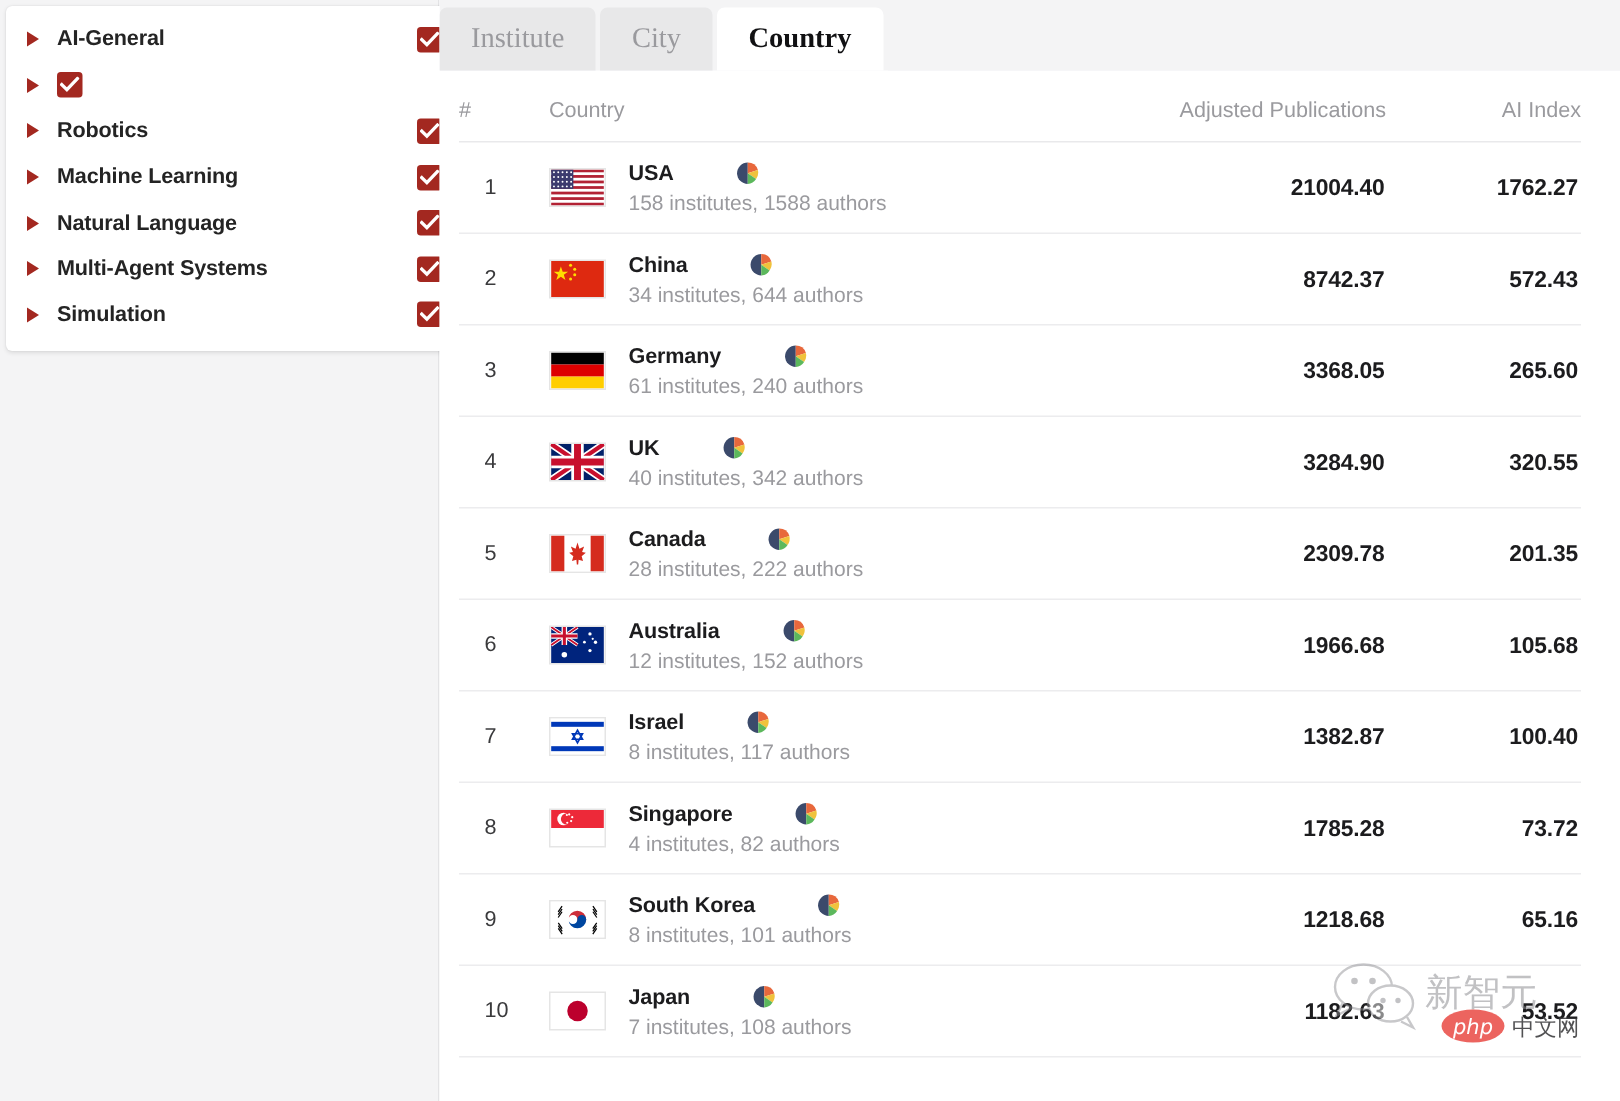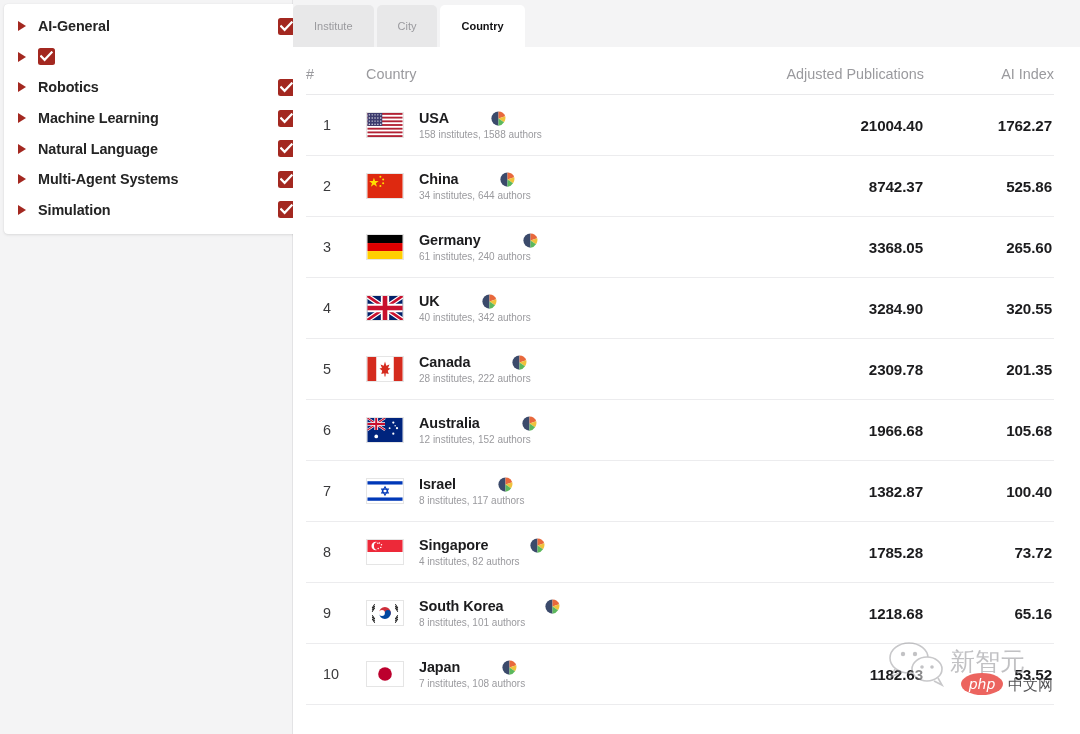--- a/index.html
+++ b/index.html
@@ -85,27 +85,28 @@
     content: "";
     position: absolute;
     left: 0; right: 0; bottom: 0;
     height: 0px;
   }
   .tab {
     height: 42px;
     display: flex;
     align-items: center;
     padding: 0 21px;
-    font-size: 11px;
+    font-size: 19px;
     color: #9a9a9e;
     background: #e8e8e9;
     border-radius: 5px 5px 0 0;
     margin-right: 3px;
     cursor: pointer;
     white-space: nowrap;
+    font-family: Liberation Serif, serif;
   }
   .tab.active {
     background: #ffffff;
     color: #111113;
     font-weight: bold;
   }
   .tabfill {
     flex: 1 1 auto;
     height: 42px;
     background: #f4f4f5;
@@ -157,21 +158,21 @@
   }
   .flagbox svg { display: block; border: 0.5px solid rgba(0,0,0,0.10); }
   .namestack { display: flex; flex-direction: column; justify-content: center; }
   .name-line { display: flex; align-items: center; gap: 35px; }
   .cname {
     font-size: 14.4px; font-weight: bold; color: #1c1c1e;
     letter-spacing: -0.1px;
   }
   .pieicon { margin-left: 7px; display: block; cursor: pointer; }
   .submeta {
-    font-size: 10px; color: #9a9a9e; margin-top: 3px;
+    font-size: 14px; color: #9a9a9e; margin-top: 3px;
     white-space: nowrap;
   }
 
   
   .watermark {
     position: absolute;
     right: 8px; bottom: 36px;
     width: 190px; height: 62px;
     pointer-events: none;
     opacity: 0.88;
@@ -345,21 +346,21 @@
     <path d="M10 10 L10 0.5 A9.5 9.5 0 0 1 19 7 Z" fill="#e8683c"></path>
     <path d="M10 10 L19 7 A9.5 9.5 0 0 1 17.4 15 Z" fill="#f0c23c"></path>
     <path d="M10 10 L17.4 15 A9.5 9.5 0 0 1 10 19.5 Z" fill="#5cb85c"></path>
   </svg>
           </span>
           <span class="submeta">34 institutes, 644 authors</span>
         </span>
       </div>
     </td>
     <td class="c-pub">8742.37</td>
-    <td class="c-idx">525.86</td>
+    <td class="c-idx">572.43</td>
   </tr>
   <tr>
     <td class="c-rank">3</td>
     <td class="c-name">
       <div class="namecell">
         <span class="flagbox">
                     <svg width="38" height="26" viewBox="0 0 38 26">
                       <rect width="38" height="8.7" y="0" fill="#000"></rect>
         <rect width="38" height="8.7" y="8.7" fill="#dd0000"></rect>
         <rect width="38" height="8.6" y="17.4" fill="#ffce00"></rect>

